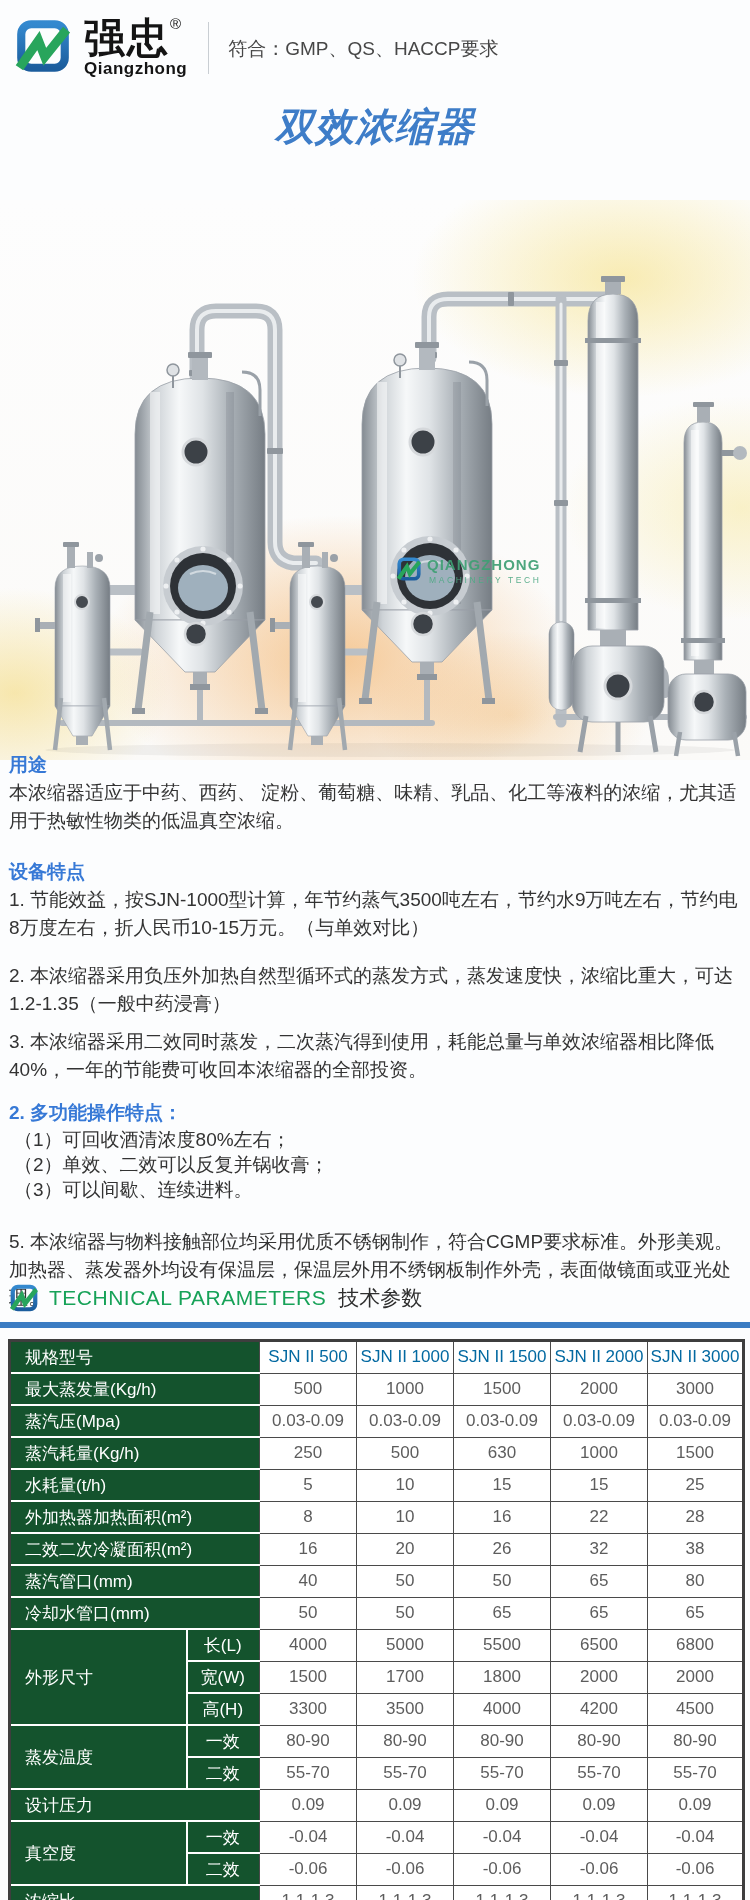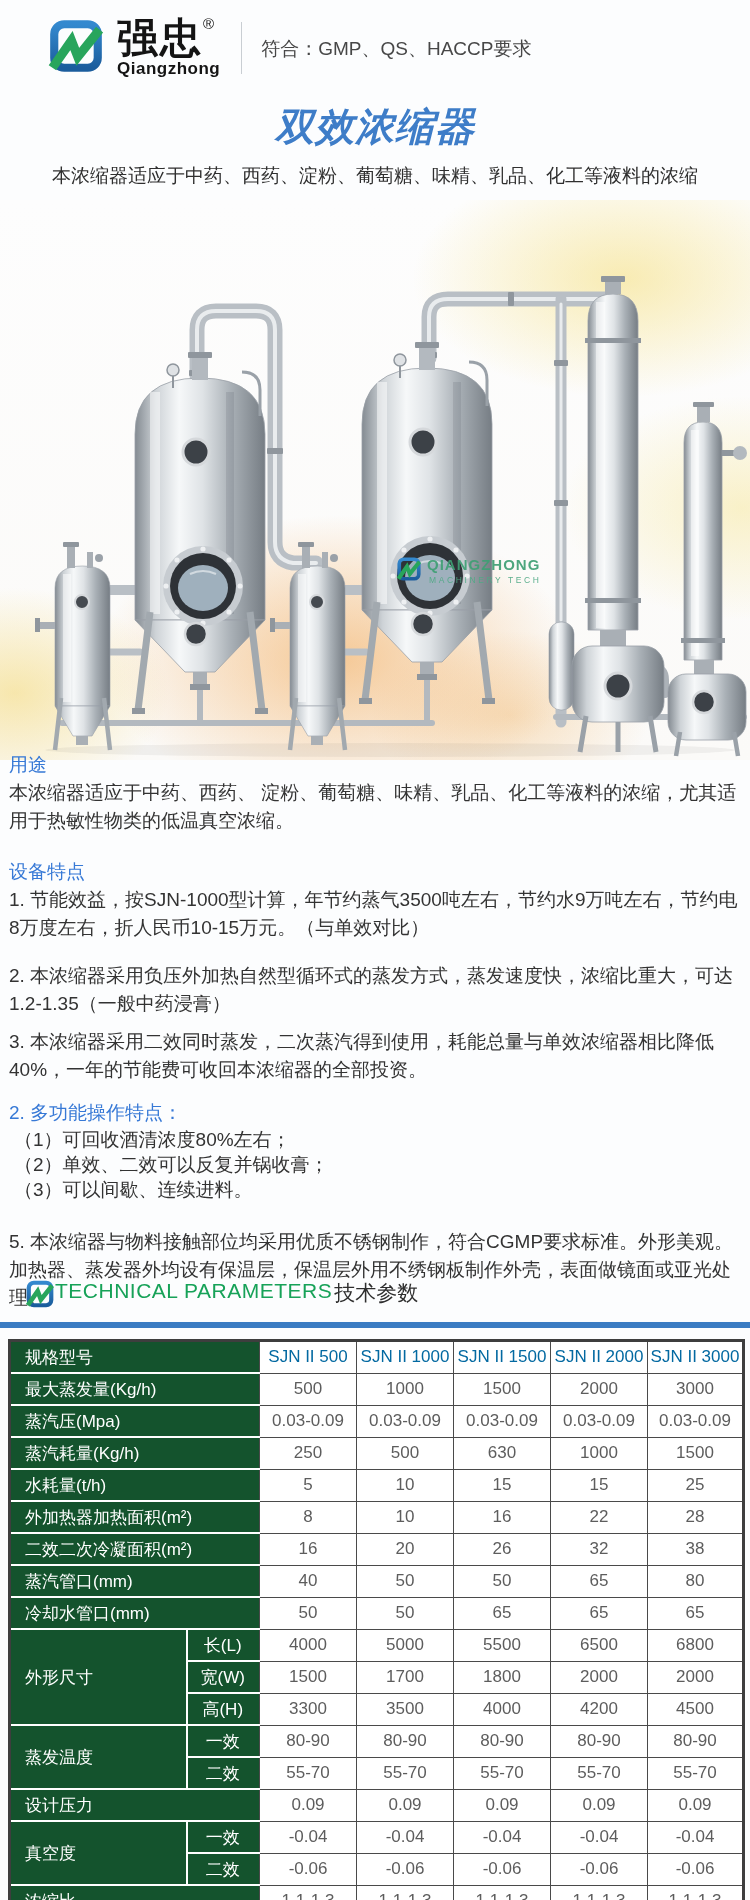--- a/index.html
+++ b/index.html
@@ -1,22 +1,22 @@
 <!DOCTYPE html>
 <html><head>
 <meta charset="utf-8">
 <style>
   html,body { margin:0; padding:0; background:#fff; }
   #page {
     position:relative; width:750px; height:1900px; overflow:hidden;
     background:#fcfdfe; font-family:"Liberation Sans","DejaVu Sans",sans-serif;
   }
   
-  .header { position:absolute; top:0; left:17px; right:0; height:96px;
-    display:flex; align-items:center; padding-left:30px; box-sizing:border-box; }
+  .header { position:absolute; top:0; left:0; right:0; height:96px;
+    display:flex; align-items:center; padding-left:14px; box-sizing:border-box; }
   .brand { display:flex; align-items:flex-start; gap:12px; }
   .brand-text { display:flex; flex-direction:column; }
   .brand-cn { font-size:41px; font-weight:900; color:#141414; line-height:42px; letter-spacing:2px; }
   .reg { font-size:15px; vertical-align:top; font-weight:400; position:relative; top:-14px; }
   .brand-en { font-size:17px; font-weight:700; color:#141414; letter-spacing:.5px; }
   .hdr-divider { width:1px; height:52px; background:#c9ced3; margin:0 19px 0 21px; }
   .taglines { font-size:19px; color:#474747; line-height:31px; }
   
   .title { position:absolute; top:100px; left:0; right:0; margin:0; text-align:center;
     font-size:39px; font-weight:700; color:#3e7dc8; letter-spacing:1px;font-style:italic; }
@@ -30,31 +30,31 @@
       radial-gradient(220px 150px at 2% 88%, rgba(243,214,110,.55), transparent 70%),
       radial-gradient(260px 160px at 99% 55%, rgba(246,230,150,.5), transparent 70%),
       radial-gradient(200px 120px at 68% 92%, rgba(238,170,80,.35), transparent 70%),
       linear-gradient(#fdfdfd,#fbfaf8);
   }
   .wm1 { fill:#3f9f74; font-size:15px; font-weight:bold; letter-spacing:1px; opacity:.92; }
   .wm2 { fill:#4fa985; font-size:8.5px; letter-spacing:2.6px; opacity:.92; }
   
   .content { position:absolute; top:751px; left:9px; width:733px;
     font-size:19px; line-height:28px; color:#333; }
-  .content h2 { font-size:19px; font-weight:400; color:#3779d6; margin:0; line-height:28px; }
+  .content h2 { font-size:19px; font-weight:700; color:#3779d6; margin:0; line-height:28px; }
   .content p { margin:0; }
   .p-usage { margin-bottom:23px !important; }
   .p-f1 { margin-bottom:20px !important; }
   .p-f2 { margin-bottom:10px !important; }
   .p-f3 { margin-bottom:15px !important; }
   .subitems { margin-bottom:26px; }
   .subitem { line-height:25px; padding-left:5px; }
   
-  .tech-head { position:absolute; top:1279px; left:25px; height:38px;
-    display:flex; gap:0; }
+  .tech-head { position:absolute; top:1279px; left:9px; height:38px;
+    display:flex; align-items:center; gap:10px; }
   .tp-en { font-size:21px; color:#17a258; letter-spacing:.5px; }
   .tp-cn { font-size:21px; color:#2e2e2e; margin-left:2px; }
   .blue-bar { position:absolute; top:1322px; left:0; width:750px; height:6px; background:#3b7cc3; }
   .tech-table { position:absolute; top:1339px; left:8px; width:734px;
     border-collapse:collapse; border:3px solid #3e3e3e; table-layout:fixed; }
   .tech-table td { height:28px; font-size:17px; overflow:hidden; white-space:nowrap; }
   .tech-table .lbl { background:#14532d; color:#fff; text-align:left; padding-left:14px;
     border:2px solid #fff; border-right:1px solid #4a4a4a; }
   .tech-table .lbl.main { border-right:2px solid #fff; }
   .tech-table .lbl.sub { text-align:center; padding-left:0; }
@@ -89,21 +89,20 @@
         <div class="brand-en">Qiangzhong</div>
       </div>
     </div>
     <div class="hdr-divider"></div>
     <div class="taglines">
       <div>符合：GMP、QS、HACCP要求</div>
     </div>
   </header>
 
   <h1 class="title">双效浓缩器</h1>
-  <p class="subtitle">本浓缩器适应于中药、西药、淀粉、葡萄糖、味精、乳品、化工等液料的浓缩</p>
 
   <div class="hero">
     <svg viewBox="0 0 750 560" width="750" height="560">
       <defs>
         <linearGradient id="stH" x1="0" y1="0" x2="1" y2="0">
           <stop offset="0" stop-color="#848b92"></stop>
             <stop offset=".16" stop-color="#ced3d7"></stop>
           <stop offset=".34" stop-color="#f6f8f9"></stop>
             <stop offset=".52" stop-color="#dfe3e6"></stop>
           <stop offset=".74" stop-color="#a9b0b6"></stop>

